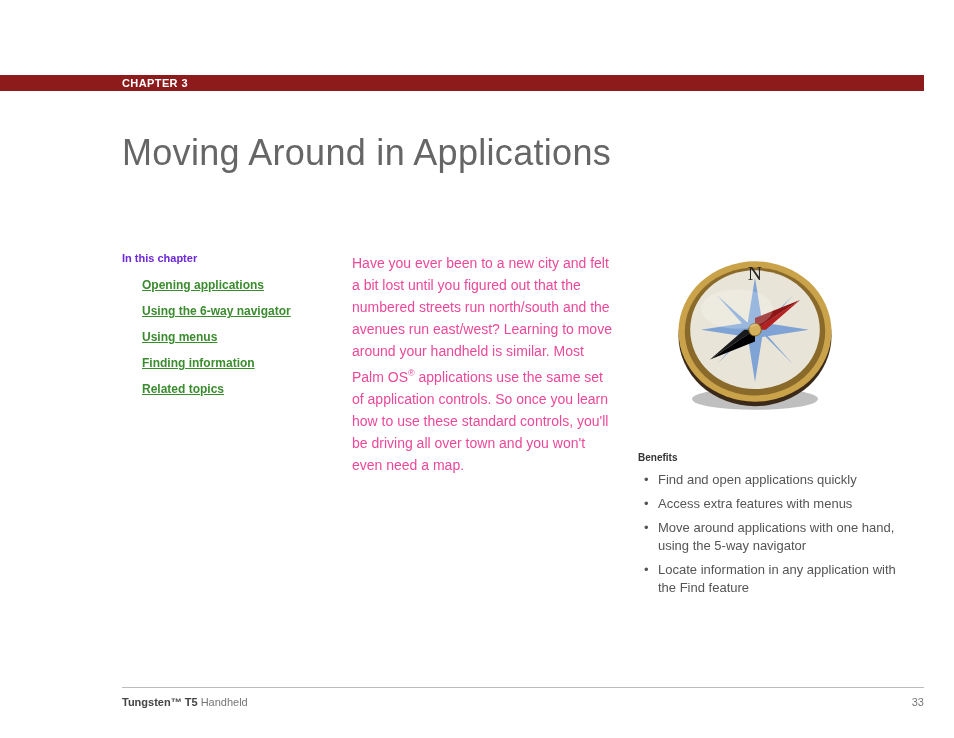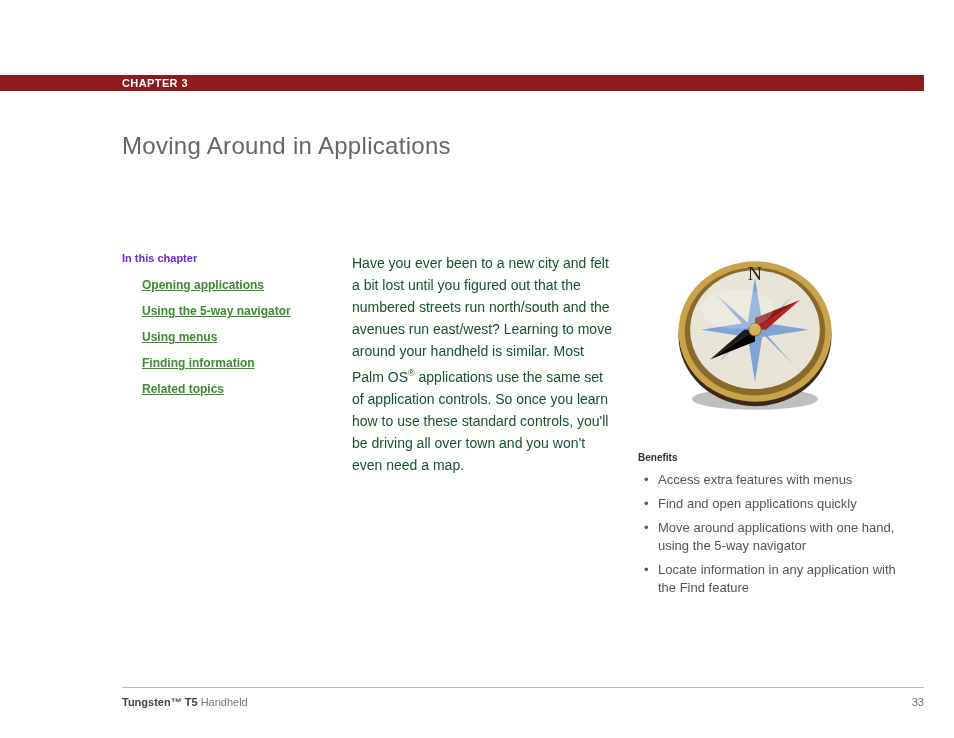--- a/index.html
+++ b/index.html
@@ -27,21 +27,21 @@
     margin-left: 122px;
     color: #fff;
     font-size: 11px;
     font-weight: 700;
     letter-spacing: 0.4px;
   }
   .page-title {
     position: absolute;
     top: 132px;
     left: 122px;
-    font-size: 24px;
+    font-size: 36px;
     color: #666;
     font-weight: 400;
     letter-spacing: 0.3px;
   }
   .in-this-chapter {
     position: absolute;
     top: 252px;
     left: 122px;
     width: 200px;
   }
@@ -61,21 +61,21 @@
     cursor: pointer;
     margin-left: 20px;
   }
   .intro-text {
     position: absolute;
     top: 252px;
     left: 352px;
     width: 260px;
     font-size: 14px;
     line-height: 22px;
-    color: #14532d;
+    color: #ec4899;
   }
   .intro-text sup {
     font-size: 9px;
     vertical-align: super;
   }
   .compass-wrap {
     position: absolute;
     top: 246px;
     left: 660px;
     width: 190px;
@@ -140,21 +140,21 @@
 
 <div class="chapter-bar">
   <span class="chapter-label">CHAPTER 3</span>
 </div>
 
 <div class="page-title">Moving Around in Applications</div>
 
 <div class="in-this-chapter">
   <div class="itc-heading">In this chapter</div>
   <a class="itc-link">Opening applications</a>
-  <a class="itc-link">Using the 5-way navigator</a>
+  <a class="itc-link">Using the 6-way navigator</a>
   <a class="itc-link">Using menus</a>
   <a class="itc-link">Finding information</a>
   <a class="itc-link">Related topics</a>
 </div>
 
 <div class="intro-text">
   <span>Have you ever been to a new city and felt a bit lost until you figured out that the numbered streets run north/south and the avenues run east/west? Learning to move around your handheld is similar. Most Palm&nbsp;OS</span><sup>®</sup><span> applications use the same set of application controls. So once you learn how to use these standard controls, you'll be driving all over town and you won't even need a map.</span>
 </div>
 
 <div class="compass-wrap">
@@ -178,22 +178,22 @@
     <circle cx="100" cy="93" r="7" fill="#d4b05a" stroke="#7a5a1a" stroke-width="1"></circle>
     <text x="100" y="38" text-anchor="middle" font-family="Georgia, serif" font-size="22" fill="#222">N</text>
 
     <ellipse cx="80" cy="70" rx="40" ry="22" fill="#fff" opacity="0.22"></ellipse>
   </svg>
 </div>
 
 <div class="benefits">
   <div class="benefits-heading">Benefits</div>
   <ul>
+    <li>Find and open applications quickly</li>
     <li>Access extra features with menus</li>
-    <li>Find and open applications quickly</li>
     <li>Move around applications with one hand, using the 5-way navigator</li>
     <li>Locate information in any application with the Find feature</li>
   </ul>
 </div>
 
 <div class="footer-line"></div>
 <div class="footer">
   <span class="product">
     <strong>Tungsten™ T5</strong><span> Handheld</span>
   </span>

